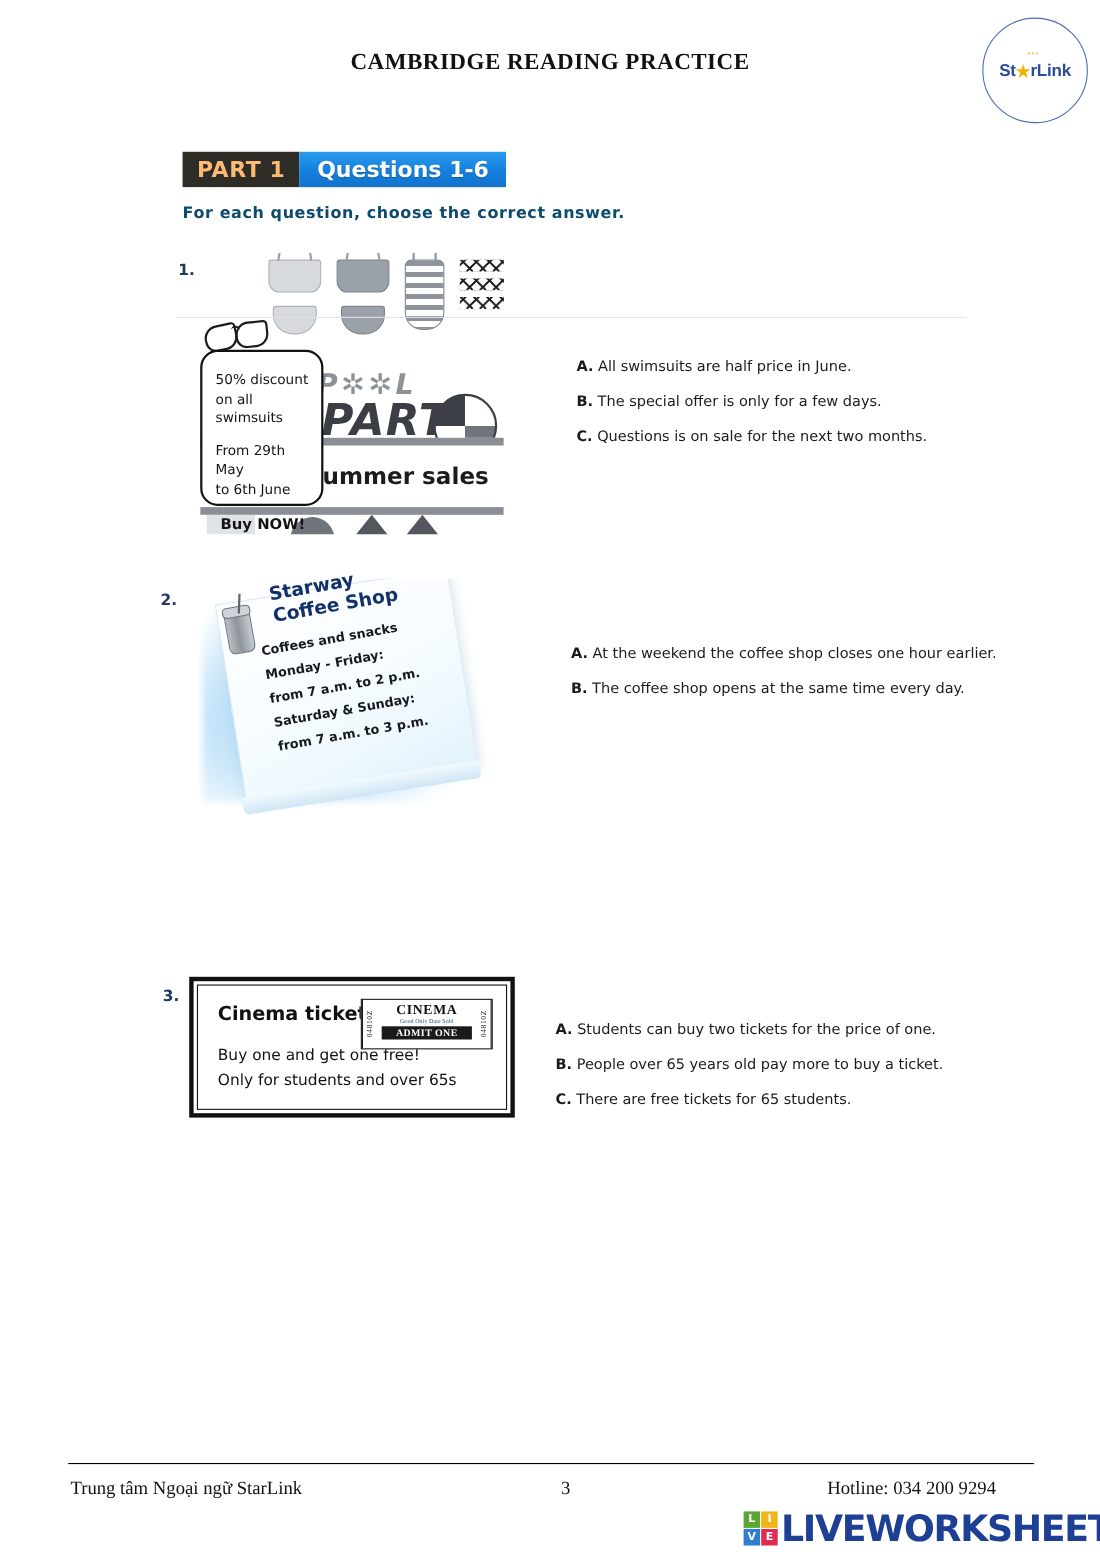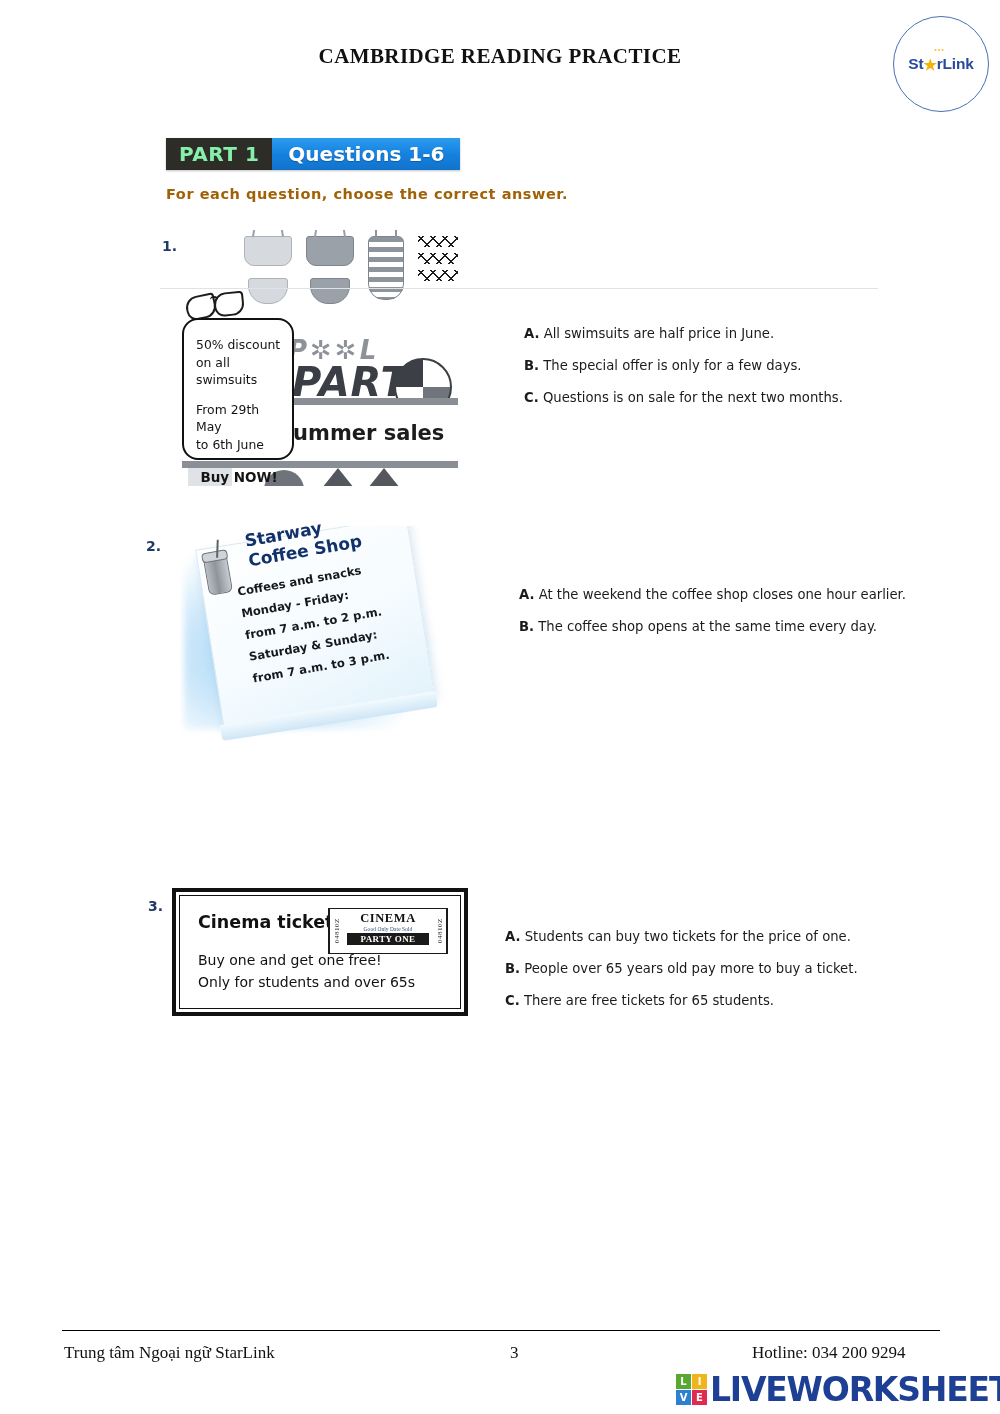--- a/index.html
+++ b/index.html
@@ -49,21 +49,21 @@
   }
 
   
   .part-banner {
     position: absolute; top: 138px; left: 166px;
     display: flex; height: 32px;
     box-shadow: 0 1px 2px rgba(0,0,0,.25);
   }
   .part-chip {
     background: #2e2c26;
-    color: #86efac;
+    color: #fdba74;
     font-size: 20px; font-weight: bold;
     letter-spacing: .5px;
     padding: 0 13px;
     display: flex; align-items: center;
     font-family: "DejaVu Sans", sans-serif;
     text-align: right;
   }
   .questions-chip {
     background: linear-gradient(180deg,#2a9bef 0%, #1480dd 55%, #1273cc 100%);
     color: #fff;
@@ -72,21 +72,21 @@
     display: flex; align-items: center;
     font-family: "DejaVu Sans", sans-serif;
     text-shadow: 0 1px 1px rgba(0,0,0,.25);
   }
   .instruction {
     position: absolute; top: 186px; left: 166px;
     font-family: "DejaVu Sans", sans-serif;
     font-size: 14.5px;
     font-weight: 600;
     letter-spacing: .55px;
-    color: #a16207;
+    color: #0c4a6e;
   }
 
   
   .qnum {
     position: absolute;
     font-size: 14px; font-weight: bold;
     color: #1f3864;
     font-family: "DejaVu Sans", sans-serif;
   }
   #qnum-1 { top: 238px; left: 162px; }
@@ -522,21 +522,21 @@
     <div class="cinema-title">Cinema tickets</div>
     <div class="cinema-lines">
       <div>Buy one and get one free!</div>
       <div>Only for students and over 65s</div>
     </div>
     <div class="ticket-stub">
       <div class="stub-side">04810Z</div>
       <div class="stub-mid">
         <div class="stub-cinema">CINEMA</div>
         <div class="stub-fine">Good Only Date Sold</div>
-        <div class="stub-admit">PARTY ONE</div>
+        <div class="stub-admit">ADMIT ONE</div>
       </div>
       <div class="stub-side right">04810Z</div>
     </div>
   </div>
 </div>
 
 <div class="options" id="options-3" style="width:430px">
   <div class="option-row">
     <span class="option-letter">A.</span>
     <span>Students can buy two tickets for the price of one.</span>

